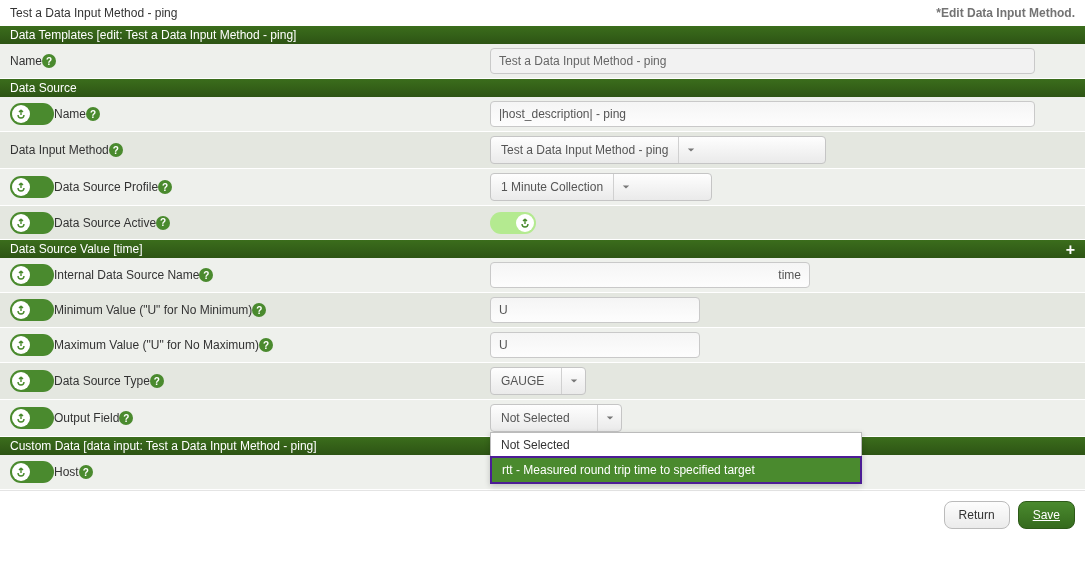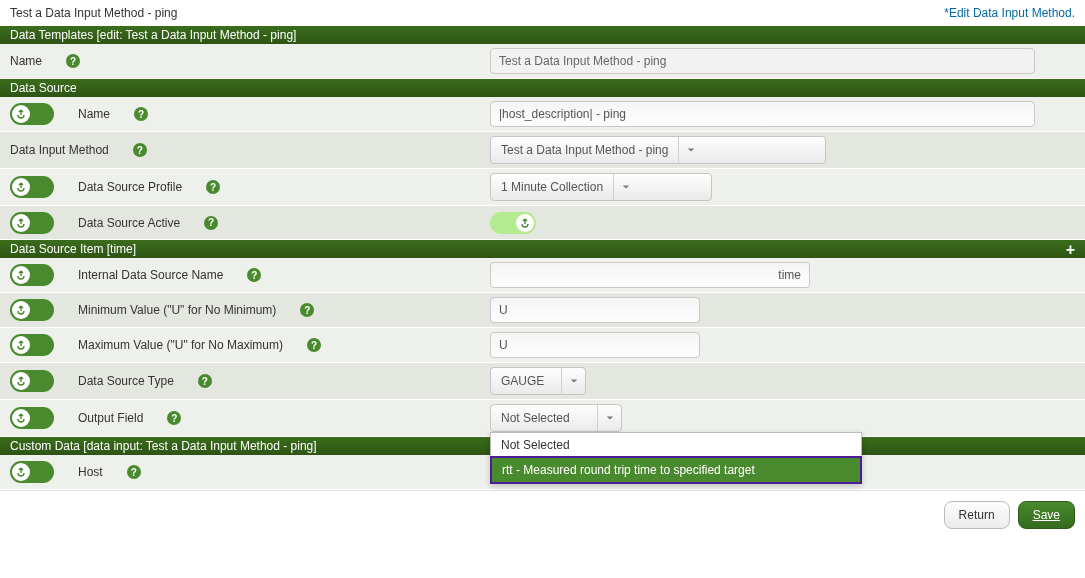--- a/index.html
+++ b/index.html
@@ -12,21 +12,21 @@
     width: 1085px;
   }
   .page-header {
     display: flex;
     justify-content: space-between;
     align-items: center;
     padding: 6px 10px;
     background: #fff;
   }
   .page-title { font-size: 12px; color: #333; }
-  .edit-link { color: #0369a1; font-size: 12px; cursor: pointer; }
+  .edit-link { color: #737373; font-size: 12px; cursor: pointer; font-weight: bold; }
   .section-bar {
     background: linear-gradient(#3e6b1e, #2f5516);
     background: #305a18;
     background: linear-gradient(to bottom, #3b6d1c 0%, #2d5414 100%);
     color: #fff;
     padding: 2px 10px;
     font-size: 12px;
     display: flex;
     justify-content: space-between;
     align-items: flex-end;
@@ -44,21 +44,21 @@
     padding: 4px 10px;
     min-height: 34px;
     border-bottom: 1px solid #fff;
   }
   .row.light { background: #eef0ec; }
   .row.dark  { background: #e4e7e0; }
   .label-col {
     flex: 0 0 480px;
     display: flex;
     align-items: center;
-    gap: 24px;
+    gap: 0;
     color: #333;
   }
   .field-col {
     flex: 1 1 auto;
     display: flex;
     align-items: center;
     position: relative;
   }
   .help {
     display: inline-flex;
@@ -308,21 +308,21 @@
           <svg viewBox="0 0 10 10">
             <path d="M5 1 L5 6 M5 1 L3 3 M5 1 L7 3" stroke="#4a8a2e" stroke-width="1.4" fill="none"></path>
             <path d="M2 6 A3 3 0 0 0 8 6" stroke="#4a8a2e" stroke-width="1.4" fill="none"></path>
           </svg>
         </div>
     </div>
   </div>
 </div>
 
 <div class="section-bar">
-  <span>Data Source Item [time]</span>
+  <span>Data Source Value [time]</span>
   <span class="plus">+</span>
 </div>
 <div class="row light">
   <div class="label-col">
     <div class="toggle">
       <div class="knob">
           <svg viewBox="0 0 10 10">
             <path d="M5 1 L5 6 M5 1 L3 3 M5 1 L7 3" stroke="#4a8a2e" stroke-width="1.4" fill="none"></path>
             <path d="M2 6 A3 3 0 0 0 8 6" stroke="#4a8a2e" stroke-width="1.4" fill="none"></path>
           </svg>

